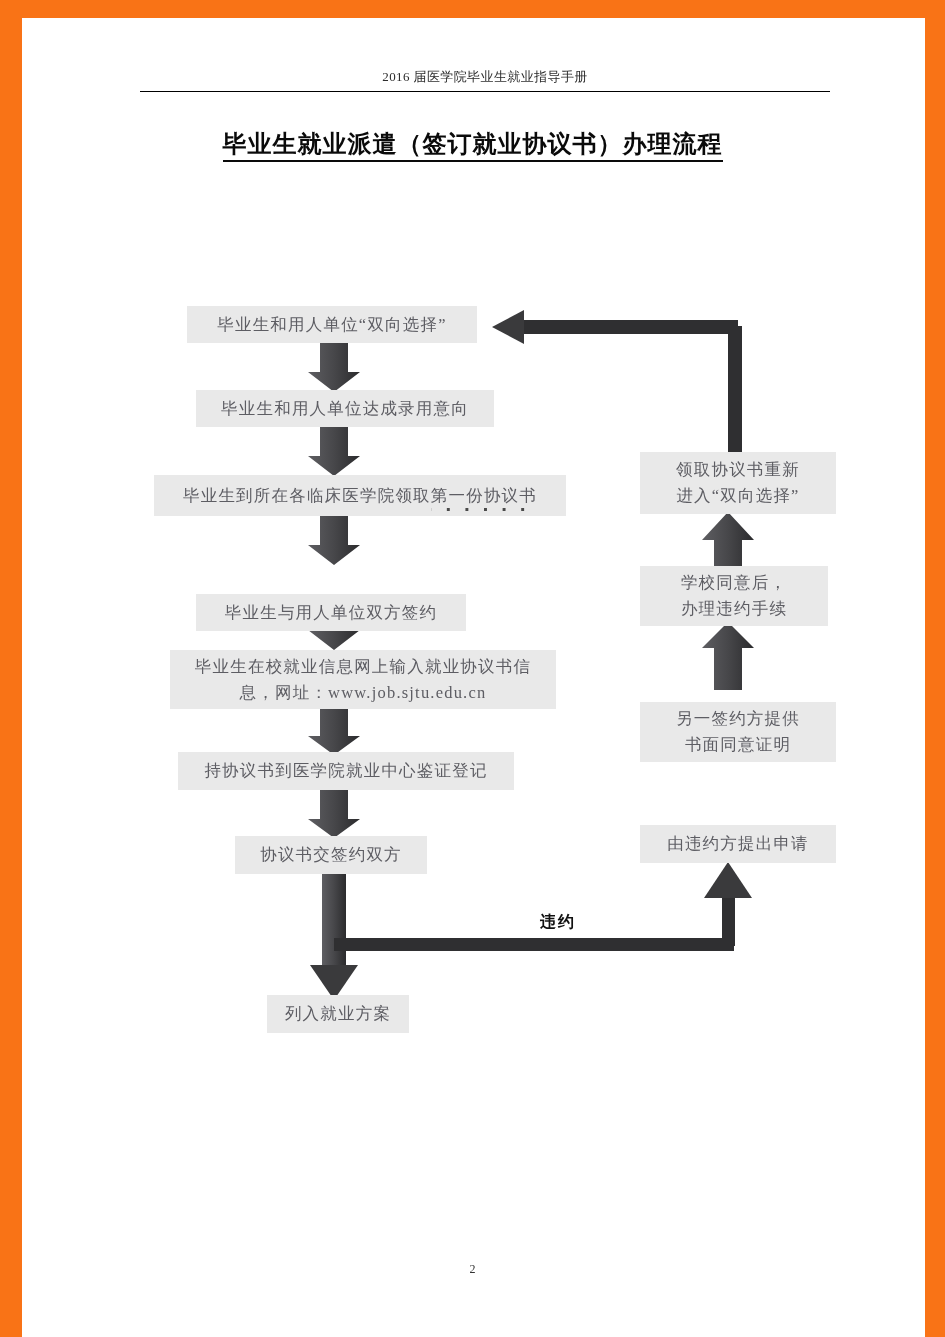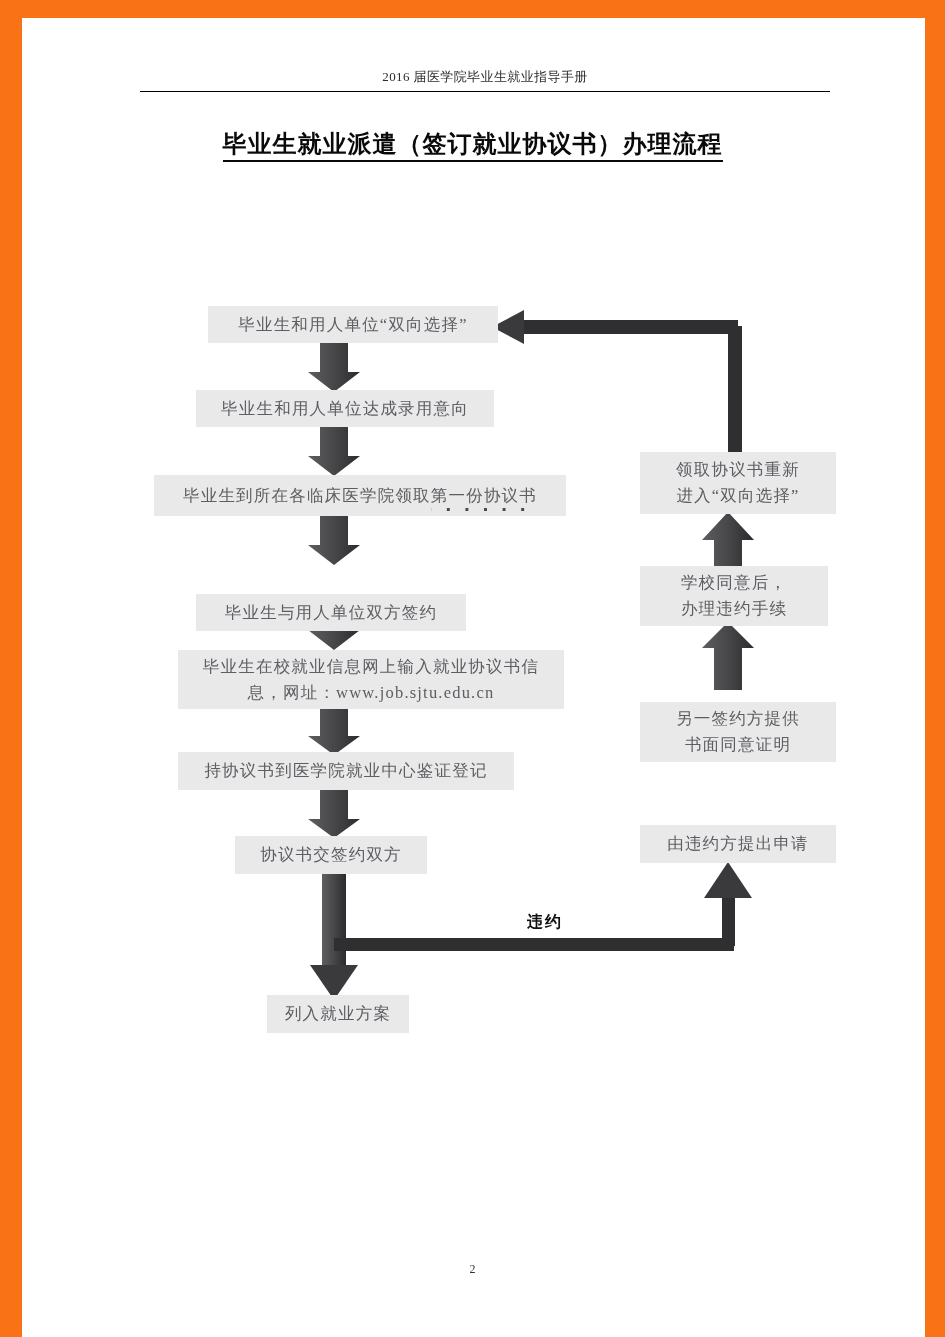--- a/index.html
+++ b/index.html
@@ -220,37 +220,37 @@
       <rect x="728" y="326" width="14" height="128" fill="#2f2f31"></rect>
 
       <rect x="508" y="320" width="230" height="14" fill="#2f2f31"></rect>
 
       <polygon points="492,327 524,310 524,344" fill="#3a3a3c"></polygon>
     </g>
   </svg>
 
   <div class="flow">
 
-    <div class="node" style="left:208px; top:306px; width:290px; height:37px;">
+    <div class="node" style="left:187px; top:306px; width:290px; height:37px;">
       <span class="nd-text">毕业生和用人单位“双向选择”</span>
     </div>
 
     <div class="node" style="left:196px; top:390px; width:298px; height:37px;">
       <span class="nd-text">毕业生和用人单位达成录用意向</span>
     </div>
 
     <div class="node" style="left:154px; top:475px; width:412px; height:41px;">
       <span class="nd-text"><span>毕业生到所在各临床医学院领取</span><span class="emph">第一份协议书</span></span>
     </div>
 
     <div class="node" style="left:196px; top:594px; width:270px; height:37px;">
       <span class="nd-text">毕业生与用人单位双方签约</span>
     </div>
 
-    <div class="node" style="left:178px; top:650px; width:386px; height:59px;">
+    <div class="node" style="left:170px; top:650px; width:386px; height:59px;">
       <span class="nd-text">
         <span>毕业生在校就业信息网上输入就业协议书信</span><br>
         <span>息，网址：www.job.sjtu.edu.cn</span>
       </span>
     </div>
 
     <div class="node" style="left:178px; top:752px; width:336px; height:38px;">
       <span class="nd-text">持协议书到医学院就业中心鉴证登记</span>
     </div>
 
@@ -280,17 +280,17 @@
       <span class="nd-text">
         <span>另一签约方提供</span><br>
         <span>书面同意证明</span>
       </span>
     </div>
 
     <div class="node" style="left:640px; top:825px; width:196px; height:38px;">
       <span class="nd-text">由违约方提出申请</span>
     </div>
 
-    <div class="branch-label" style="left:527px; top:912px;">违约</div>
+    <div class="branch-label" style="left:540px; top:912px;">违约</div>
   </div>
 
   <div class="page-footer">2</div>
 </div>
 
 </body></html>

